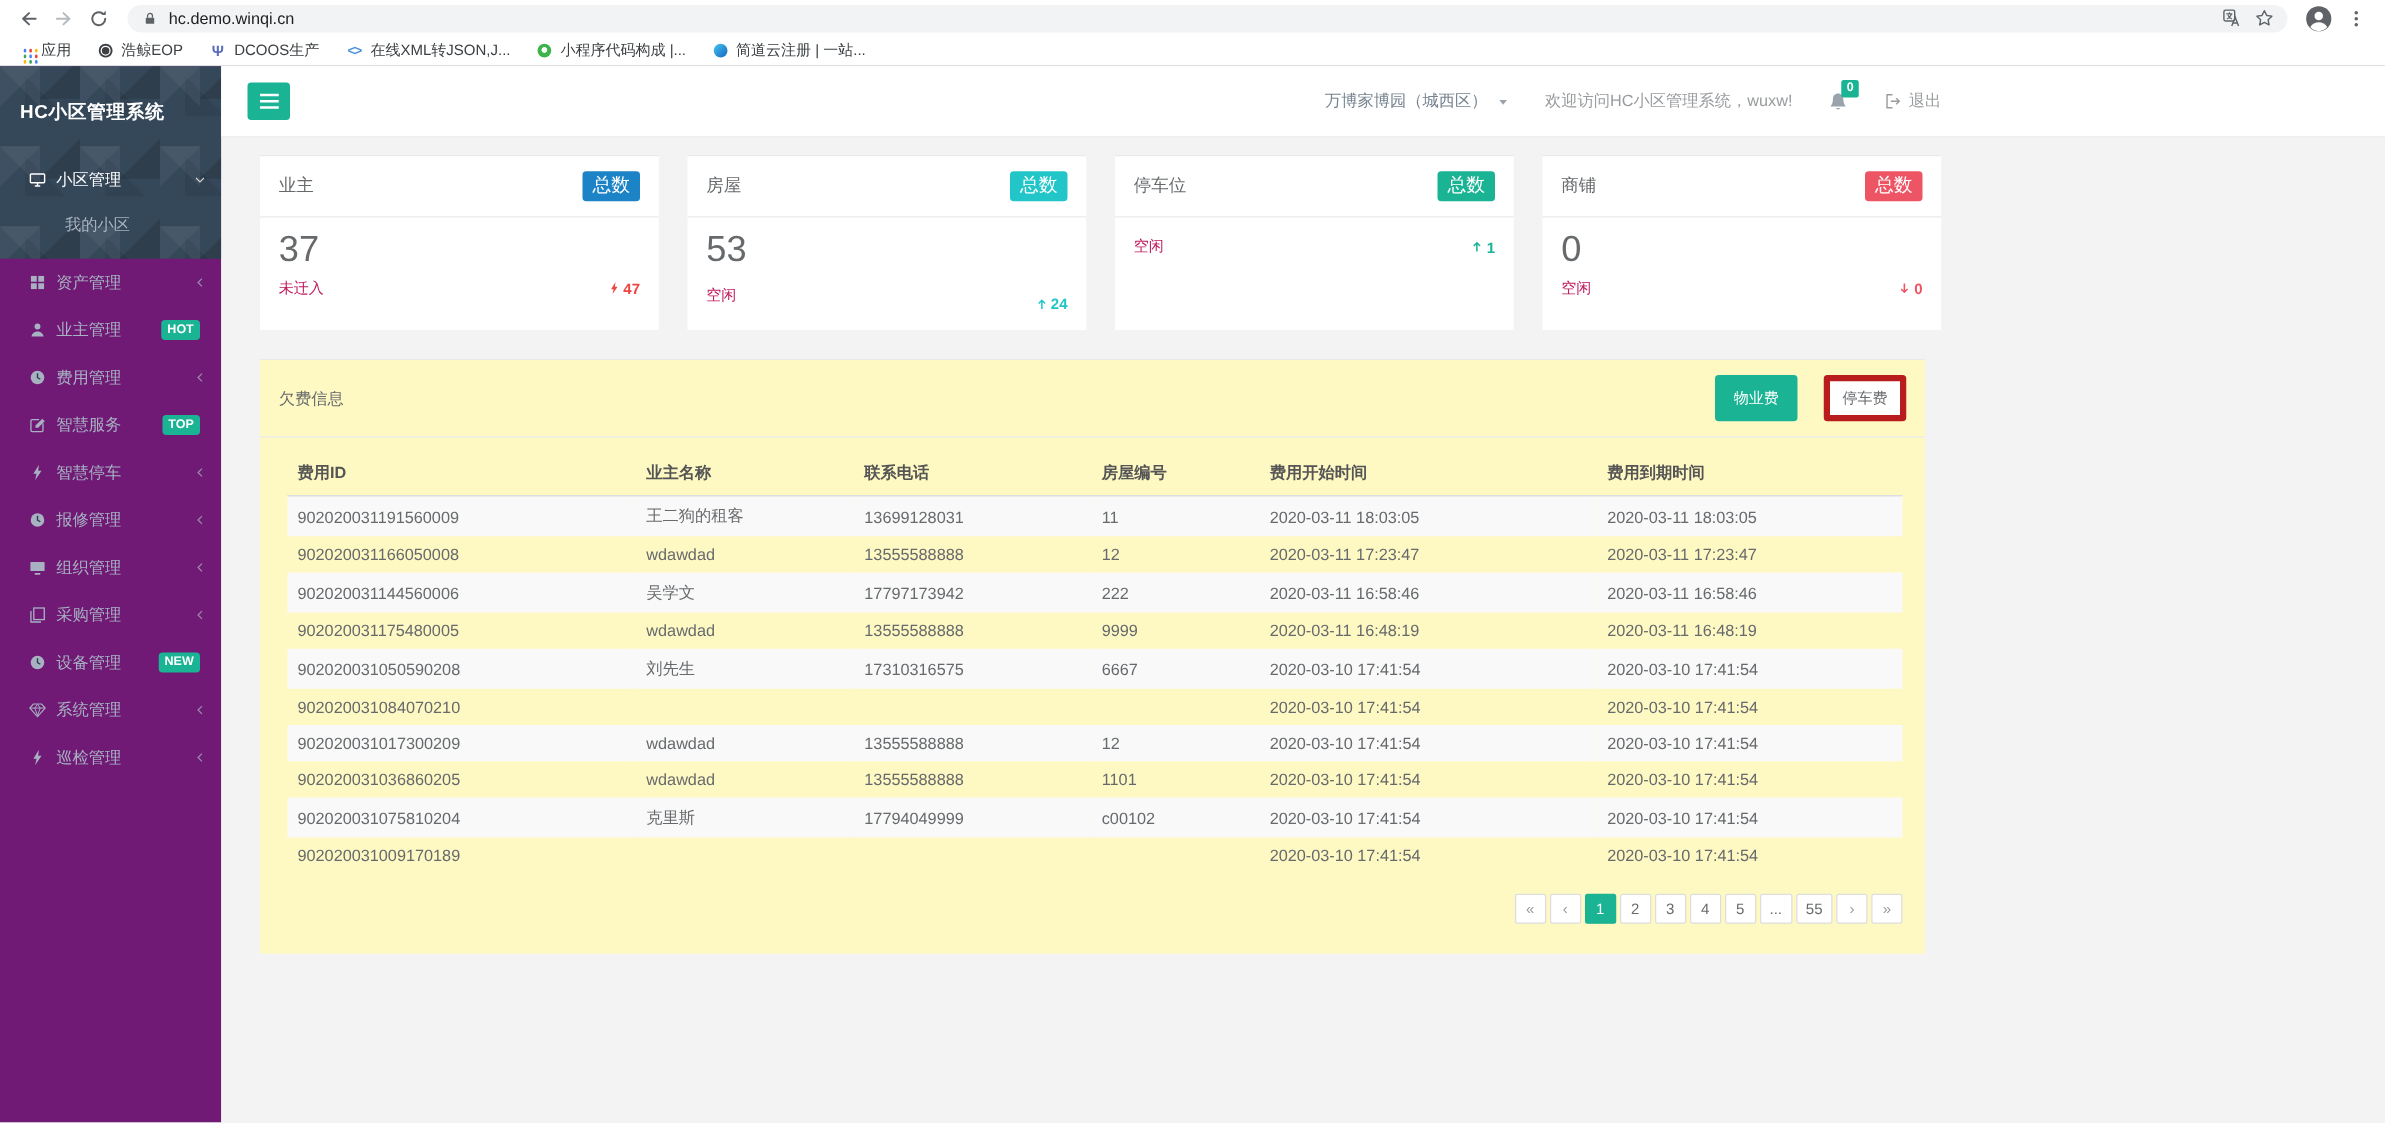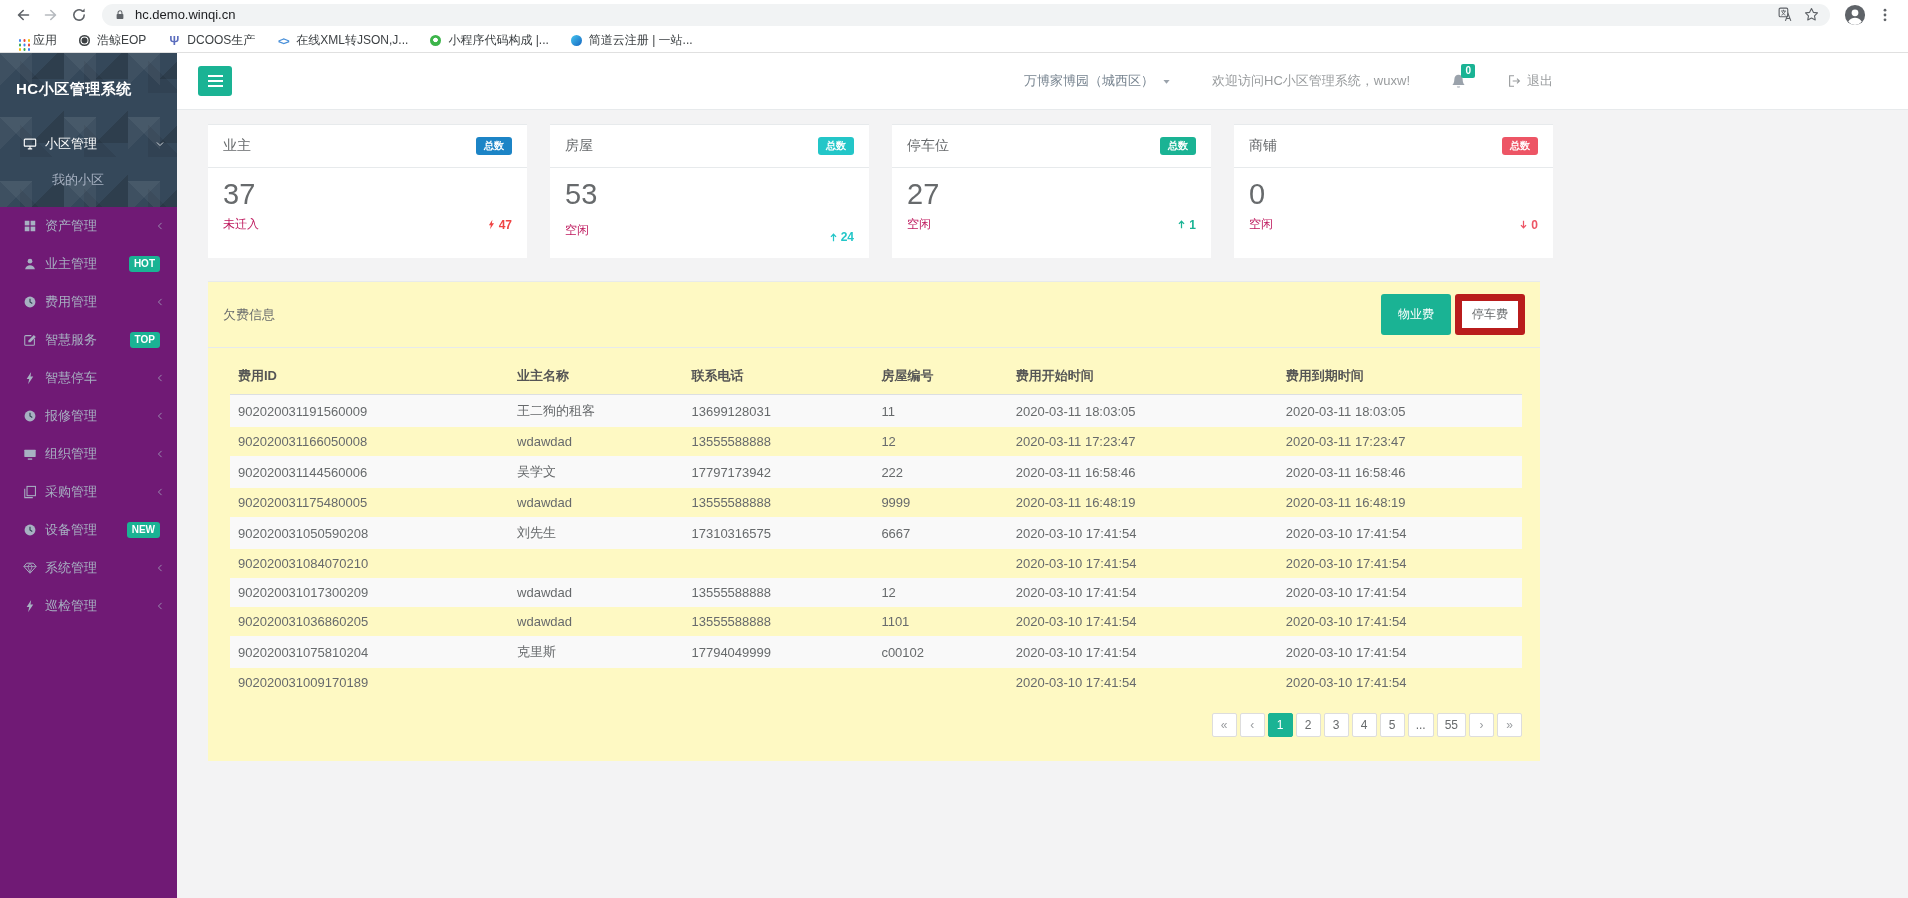--- a/index.html
+++ b/index.html
@@ -56,50 +56,50 @@
   .nav-badge { margin-left:auto; margin-right:5px; background:#1ab394; color:#fff; font-size:10px; font-weight:bold; line-height:1; padding:3px 5px; border-radius:3px; }
   .nav-child { height:34px; display:flex; align-items:center; padding-left:52px; font-size:13px; color:#a7b1c2; cursor:pointer; }
 
   
   .main { flex:1; display:flex; flex-direction:column; background:#f3f3f4; }
   .topbar { height:57px; background:#fff; border-bottom:1px solid #e7eaec; display:flex; align-items:center; padding:0 355px 0 21px; flex:none; }
   .hamburger { width:34px; height:30px; background:#1ab394; border:none; border-radius:3px; display:flex; align-items:center; justify-content:center; cursor:pointer; }
   .hamburger-bars { width:15px; height:2px; background:#fff; position:relative; }
   .hamburger-bars::before,.hamburger-bars::after { content:""; position:absolute; left:0; width:15px; height:2px; background:#fff; }
   .hamburger-bars::before { top:-5px; } .hamburger-bars::after { top:5px; }
-  .topbar-right { margin-left:auto; display:flex; align-items:center; gap:40px; font-size:13px; color:#999c9e; }
+  .topbar-right { margin-left:auto; display:flex; align-items:center; gap:28px; font-size:13px; color:#999c9e; }
   .community { display:flex; align-items:center; gap:7px; color:#76838f; cursor:pointer; }
   .community .caret svg { width:11px; height:11px; color:#9aa2ab; }
   .welcome { color:#999c9e; }
   .bell-wrap { position:relative; color:#9aa2ab; cursor:pointer; }
   .bell-wrap svg { width:17px; height:17px; }
   .bell-badge { position:absolute; top:-9px; right:-8px; background:#1ab394; color:#fff; font-size:10px; font-weight:bold; line-height:1; padding:2px 4px; border-radius:2px; }
   .logout { display:flex; align-items:center; gap:6px; color:#999c9e; cursor:pointer; }
   .logout svg { width:14px; height:14px; }
 
   
   .wrap { margin:14px 0 0 31px; width:1345px; }
   .cards { display:flex; gap:23px; }
   .card { flex:1; background:#fff; border:1px solid #e7eaec; border-width:1px 0 0 0; }
   .card-head { display:flex; align-items:center; justify-content:space-between; padding:12px 15px; border-bottom:1px solid #e7eaec; }
   .card-title { font-size:14px; color:#676a6c; }
-  .badge { font-size:10px; font-weight:bold; color:#fff; padding:3px 8px; border-radius:3px; line-height:1.2; }
+  .badge { font-size:15px; font-weight:normal; color:#fff; padding:3px 8px; border-radius:3px; line-height:1.2; }
   .card-body { padding:10px 15px 14px; }
   .card-value { font-size:29px; color:#676a6c; font-weight:400; }
   .card-foot { display:flex; justify-content:space-between; align-items:center; margin-top:5px; font-size:12px; }
   .card-sub { color:#be185d; }
   .card-delta { font-weight:bold; display:flex; align-items:center; gap:2px; }
   .card-delta svg { width:11px; height:11px; }
 
   
   .panel { margin-top:23px; width:1332px; background:#fef9c3; border-top:1px solid #e7eaec; padding-bottom:24px; }
   .panel-head { display:flex; align-items:center; padding:12px 15px; border-bottom:1px solid #e7eaec; }
   .panel-title { font-size:13px; color:#676a6c; }
   .fee-btns { margin-left:auto; display:flex; gap:4px; }
-  .fee-btn { font-size:12px; padding:5px 10px; border-radius:3px; border:7px solid #b91c1c; background:#fff; color:#676a6c; cursor:pointer; font-family:inherit; }
+  .fee-btn { font-size:12px; padding:5px 10px; border-radius:3px; border:5px solid #b91c1c; background:#fff; color:#676a6c; cursor:pointer; font-family:inherit;margin-left:17px; }
   .fee-btn.active { background:#1ab394; border-color:#1ab394; color:#fff; }
 
   .fee-table { width:1292px; margin:10px 18px 0 22px; border-collapse:collapse; table-layout:fixed; }
   .fee-table th { text-align:left; font-size:13px; color:#555; font-weight:bold; padding:9px 8px; border-bottom:1px solid #dcdfe2; }
   .fee-table td { font-size:13px; color:#676a6c; padding:7px 8px; height:15px; }
   .fee-table tbody tr:nth-child(odd) { background:#f9f9f9; }
   .fee-table th:nth-child(1),.fee-table td:nth-child(1){width:21.6%;}
   .fee-table th:nth-child(2),.fee-table td:nth-child(2){width:13.5%;}
   .fee-table th:nth-child(3),.fee-table td:nth-child(3){width:14.7%;}
   .fee-table th:nth-child(4),.fee-table td:nth-child(4){width:10.4%;}
@@ -448,21 +448,20 @@
         </span>
       </div>
     </div>
   </div>
           <div class="card">
     <div class="card-head">
       <span class="card-title">停车位</span>
       <span class="badge" style="background: rgb(26, 179, 148);">总数</span>
     </div>
     <div class="card-body">
-      <div class="card-value">27</div>
       <div class="card-foot">
         <span class="card-sub">空闲</span>
         <span class="card-delta" style="color: rgb(26, 179, 148);">
           <span class="trend">
                     <svg viewBox="0 0 16 16">
                       <path d="M8 13.5v-10M4.3 7 8 3.2 11.7 7" fill="none" stroke="currentColor" stroke-width="1.8"></path>
                     </svg>
                   </span>
           <span class="delta-num">1</span>
         </span>

